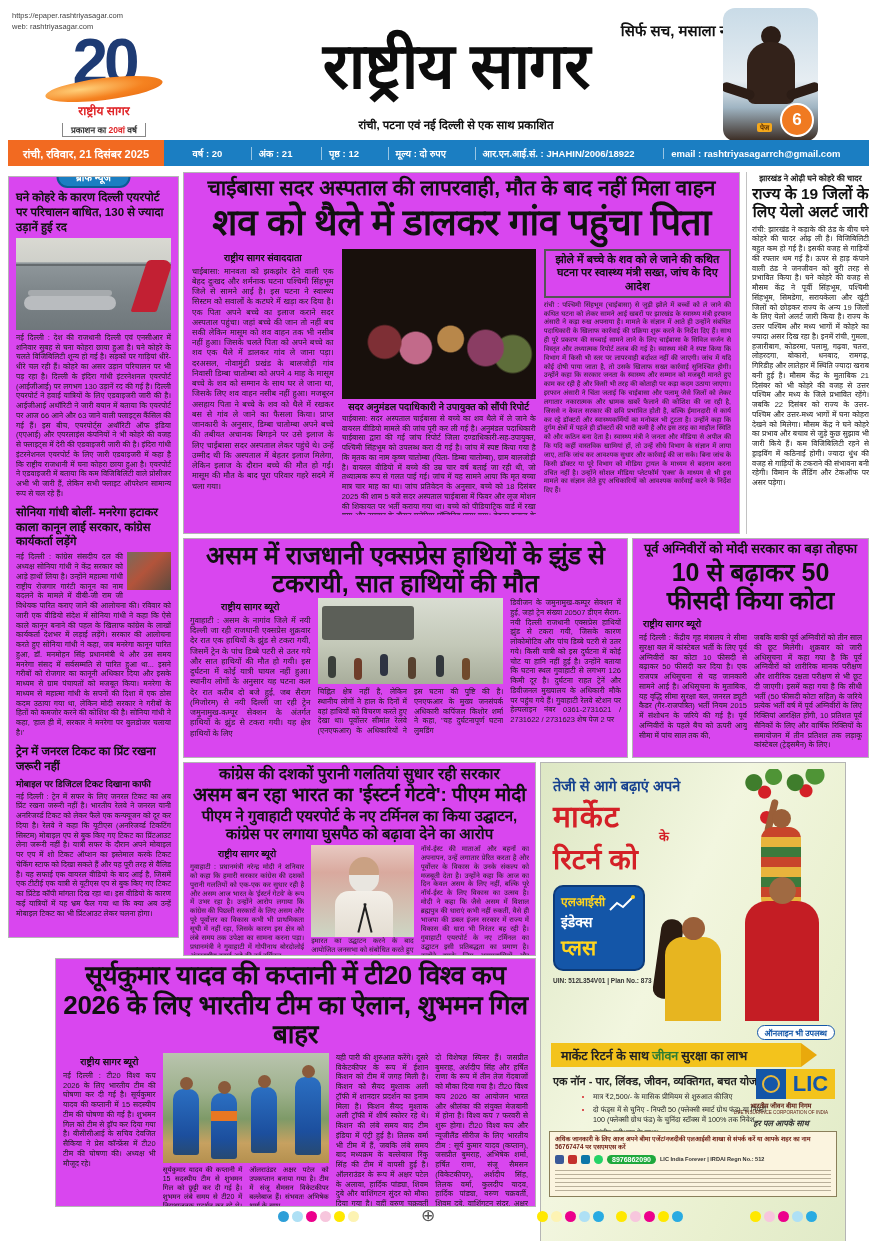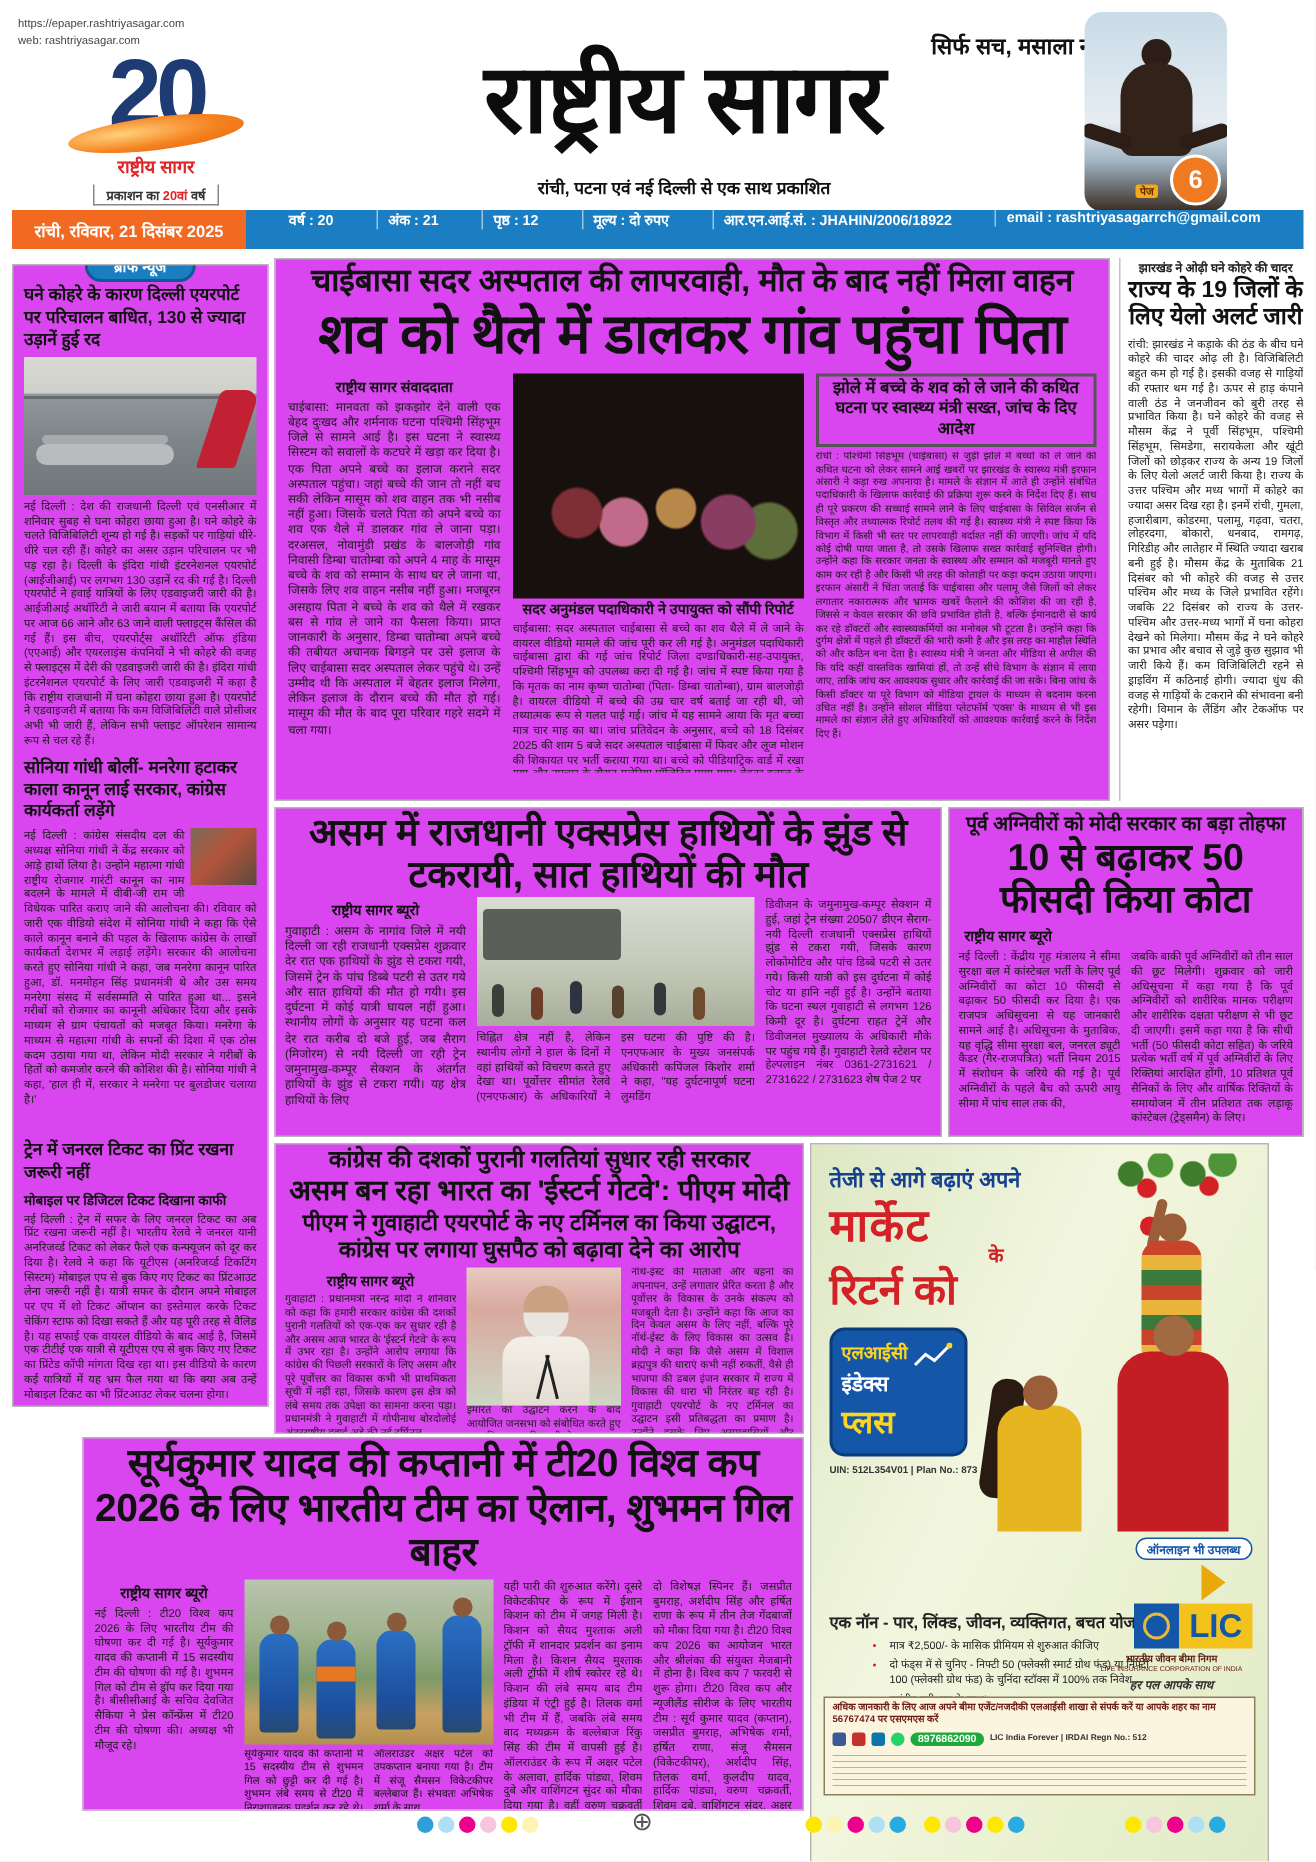--- a/index.html
+++ b/index.html
@@ -32,21 +32,21 @@
   .cv-arm.l{left:-2px;transform:rotate(18deg);}
   .cv-arm.r{right:-2px;transform:rotate(-18deg);}
   .cv-circle{position:absolute;right:4px;bottom:4px;width:30px;height:30px;border-radius:50%;
              background:#f07a21;border:2px solid #fff;color:#fff;font-size:17px;font-weight:bold;
              display:flex;align-items:center;justify-content:center;}
   .cv-tag{position:absolute;left:34px;bottom:9px;background:#f5a81c;color:#5a2d00;font-size:7px;
           font-weight:bold;padding:0 3px;border-radius:2px;}
   .infobar{left:8px;top:140px;width:861px;height:26px;display:flex;background:#1b7ec2;}
   .ib-date{width:156px;background:#f26a21;color:#fff;font-size:11px;font-weight:bold;
            display:flex;align-items:center;justify-content:center;}
-  .ib-items{flex:1;display:flex;align-items:flex-start;justify-content:space-evenly;color:#fff;
+  .ib-items{flex:1;display:flex;align-items:center;justify-content:space-evenly;color:#fff;
             font-size:9.5px;font-weight:bold;}
   .ib-item{padding:0 7px;}
   .ib-item + .ib-item{border-left:1px solid rgba(255,255,255,.55);}
 
   
   .box{border:1px solid #b5b5b5;background:#d946ef;box-sizing:border-box;}
   .byline{font-weight:bold;text-align:center;font-size:9.5px;margin:2px 0 3px;}
   .bt{font-size:8px;line-height:1.28;color:#1c1c1c;}
   .bt75{font-size:7.5px;line-height:1.3;color:#1c1c1c;}
 
@@ -268,21 +268,21 @@
       <div class="fog-tail"></div>
     </div>
     <div class="bt75 jt">नई दिल्ली : देश की राजधानी दिल्ली एवं एनसीआर में शनिवार सुबह से घना कोहरा छाया हुआ है। घने कोहरे के चलते विजिबिलिटी शून्य हो गई है। सड़कों पर गाड़ियां धीरे-धीरे चल रही हैं। कोहरे का असर उड़ान परिचालन पर भी पड़ रहा है। दिल्ली के इंदिरा गांधी इंटरनेशनल एयरपोर्ट (आईजीआई) पर लगभग 130 उड़ानें रद की गई है। दिल्ली एयरपोर्ट ने हवाई यात्रियों के लिए एडवाइजरी जारी की है। आईजीआई अथॉरिटी ने जारी बयान में बताया कि एयरपोर्ट पर आज 66 आने और 63 जाने वाली फ्लाइट्स कैंसिल की गई हैं। इस बीच, एयरपोर्ट्स अथॉरिटी ऑफ इंडिया (एएआई) और एयरलाइंस कंपनियों ने भी कोहरे की वजह से फ्लाइट्स में देरी की एडवाइजरी जारी की है। इंदिरा गांधी इंटरनेशनल एयरपोर्ट के लिए जारी एडवाइजरी में कहा है कि राष्ट्रीय राजधानी में घना कोहरा छाया हुआ है। एयरपोर्ट ने एडवाइजरी में बताया कि कम विजिबिलिटी वाले प्रोसीजर अभी भी जारी हैं, लेकिन सभी फ्लाइट ऑपरेशन सामान्य रूप से चल रहे हैं।</div>
 
     <div class="brief-h" style="margin-top:6px;">सोनिया गांधी बोलीं- मनरेगा हटाकर काला कानून लाई सरकार, कांग्रेस कार्यकर्ता लड़ेंगे</div>
     <div class="bt75 jt">
       <span class="sonia"></span>
       <span>नई दिल्ली : कांग्रेस संसदीय दल की अध्यक्ष सोनिया गांधी ने केंद्र सरकार को आड़े हाथों लिया है। उन्होंने महात्मा गांधी राष्ट्रीय रोजगार गारंटी कानून का नाम बदलने के मामले में वीबी-जी राम जी विधेयक पारित कराए जाने की आलोचना की। रविवार को जारी एक वीडियो संदेश में सोनिया गांधी ने कहा कि ऐसे काले कानून बनाने की पहल के खिलाफ कांग्रेस के लाखों कार्यकर्ता देशभर में लड़ाई लड़ेंगे। सरकार की आलोचना करते हुए सोनिया गांधी ने कहा, जब मनरेगा कानून पारित हुआ, डॉ. मनमोहन सिंह प्रधानमंत्री थे और उस समय मनरेगा संसद में सर्वसम्मति से पारित हुआ था... इसने गरीबों को रोजगार का कानूनी अधिकार दिया और इसके माध्यम से ग्राम पंचायतों को मजबूत किया। मनरेगा के माध्यम से महात्मा गांधी के सपनों की दिशा में एक ठोस कदम उठाया गया था, लेकिन मोदी सरकार ने गरीबों के हितों को कमजोर करने की कोशिश की है। सोनिया गांधी ने कहा, 'हाल ही में, सरकार ने मनरेगा पर बुलडोजर चलाया है।'</span>
     </div>
 
-    <div class="brief-h" style="margin-top:22px;">ट्रेन में जनरल टिकट का प्रिंट रखना जरूरी नहीं</div>
+    <div class="brief-h" style="margin-top:6px;">ट्रेन में जनरल टिकट का प्रिंट रखना जरूरी नहीं</div>
     <div class="brief-sub">मोबाइल पर डिजिटल टिकट दिखाना काफी</div>
     <div class="bt75 jt">नई दिल्ली : ट्रेन में सफर के लिए जनरल टिकट का अब प्रिंट रखना जरूरी नहीं है। भारतीय रेलवे ने जनरल यानी अनरिजर्व्ड टिकट को लेकर फैले एक कन्फ्यूजन को दूर कर दिया है। रेलवे ने कहा कि यूटीएस (अनरिजर्व्ड टिकटिंग सिस्टम) मोबाइल एप से बुक किए गए टिकट का प्रिंटआउट लेना जरूरी नहीं है। यात्री सफर के दौरान अपने मोबाइल पर एप में शो टिकट ऑप्शन का इस्तेमाल करके टिकट चेकिंग स्टाफ को दिखा सकते हैं और यह पूरी तरह से वैलिड है। यह सफाई एक वायरल वीडियो के बाद आई है, जिसमें एक टीटीई एक यात्री से यूटीएस एप से बुक किए गए टिकट का प्रिंटेड कॉपी मांगता दिख रहा था। इस वीडियो के कारण कई यात्रियों में यह भ्रम फैल गया था कि क्या अब उन्हें मोबाइल टिकट का भी प्रिंटआउट लेकर चलना होगा।</div>
   </div>
 
   <div class="abs box lead">
     <div class="lead-kick">चाईबासा सदर अस्पताल की लापरवाही, मौत के बाद नहीं मिला वाहन</div>
     <div class="lead-hl">शव को थैले में डालकर गांव पहुंचा पिता</div>
     <div class="lead-cols">
       <div class="lc1">
         <div class="byline">राष्ट्रीय सागर संवाददाता</div>
@@ -379,20 +379,25 @@
         <circle cx="24" cy="2" r="2" fill="#ffd41e"></circle>
       </svg>
       <div class="b1">एलआईसी</div>
       <div class="b2">इंडेक्स</div>
       <div class="b3">प्लस</div>
     </div>
     <div class="lic-uin">UIN: 512L354V01  |  Plan No.: 873</div>
 
     <div class="online">ऑनलाइन भी उपलब्ध</div>
 
+    <div class="banner">
+      <span>मार्केट रिटर्न के साथ</span>
+      <span class="grn">जीवन</span>
+      <span>सुरक्षा का लाभ</span>
+    </div>
     <div class="banner-arrow"></div>
 
     <div class="plan-type">एक नॉन - पार, लिंक्ड, जीवन, व्यक्तिगत, बचत योजना</div>
     <ul class="bullets">
       <li>मात्र ₹2,500/- के मासिक प्रीमियम से शुरुआत कीजिए</li>
       <li>दो फंड्स में से चुनिए - निफ्टी 50 (फ्लेक्सी स्मार्ट ग्रोथ फंड) या निफ्टी 100 (फ्लेक्सी ग्रोथ फंड) के चुनिंदा स्टॉक्स में 100% तक निवेश</li>
       <li>गारंटीड एडीशन्स के साथ*</li>
     </ul>
 
     <div class="liclogo">

